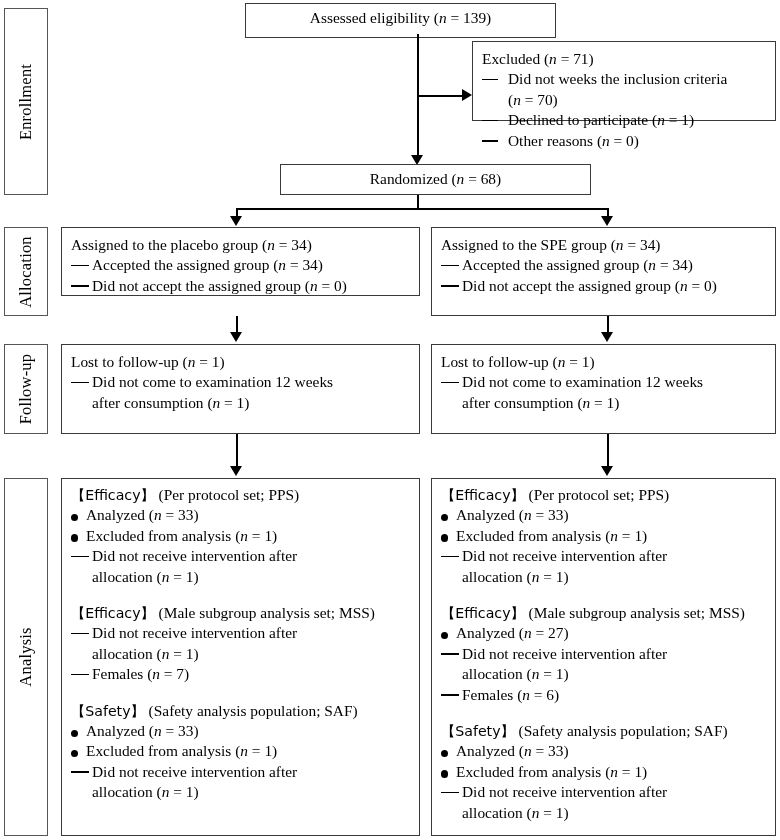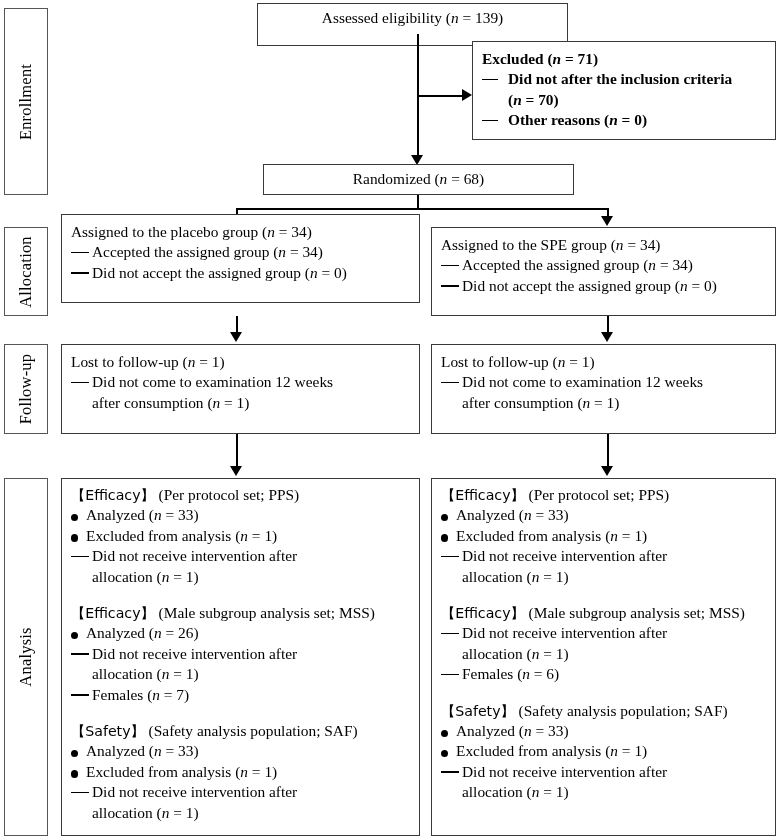--- a/index.html
+++ b/index.html
@@ -127,67 +127,68 @@
   </div>
 
   <div class="stage" style="left:4px; top:344px; width:44px; height:90px;">
     <span>Follow-up</span>
   </div>
 
   <div class="stage" style="left:4px; top:478px; width:44px; height:358px;">
     <span>Analysis</span>
   </div>
 
-  <div class="box" style="left:257px; top:3px; width:311px; height:43px;">
+  <div class="box" style="left:245px; top:3px; width:311px; height:35px;">
     <div class="inner" style="padding:4px 0 0 0;">
       <div class="line center">Assessed eligibility (<i>n</i> = 139)</div>
     </div>
   </div>
 
   <div class="vline" style="left:417px; top:34px; height:124px;"></div>
   <div class="arrow-down" style="left:411.3px; top:155px;"></div>
 
   <div class="hline" style="left:417px; top:95px; width:52px;"></div>
   <div class="arrow-right" style="left:462px; top:89.3px;"></div>
 
-  <div class="box" style="left:472px; top:41px; width:304px; height:99px;font-weight:bold;">
+  <div class="box" style="left:472px; top:41px; width:304px; height:80px;">
     <div class="inner">
       <div class="line">Excluded (<i>n</i> = 71)</div>
 
       <div class="line dash-line spaced">
         <span class="dash"></span>
-        <span>Did not after the inclusion criteria</span>
+        <span>Did not weeks the inclusion criteria</span>
       </div>
       <div class="line cont spaced">(<i>n</i> = 70)</div>
 
       <div class="line dash-line spaced">
         <span class="dash"></span>
+        <span>Declined to participate (<i>n</i> = 1)</span>
       </div>
 
       <div class="line dash-line spaced">
         <span class="dash"></span>
         <span>Other reasons (<i>n</i> = 0)</span>
       </div>
     </div>
   </div>
 
-  <div class="box" style="left:263px; top:164px; width:311px; height:31px;">
+  <div class="box" style="left:280px; top:164px; width:311px; height:31px;">
     <div class="inner" style="padding:4px 0 0 0;">
       <div class="line center">Randomized (<i>n</i> = 68)</div>
     </div>
   </div>
 
   <div class="vline" style="left:417px; top:195px; height:14px;"></div>
   <div class="hline" style="left:236px; top:208px; width:372px;"></div>
   <div class="vline" style="left:236px; top:208px; height:10px;"></div>
   <div class="vline" style="left:607px; top:208px; height:10px;"></div>
   <div class="arrow-down" style="left:230.3px; top:216px;"></div>
   <div class="arrow-down" style="left:601.3px; top:216px;"></div>
 
-  <div class="box" style="left:61px; top:214px; width:359px; height:89px;">
+  <div class="box" style="left:61px; top:227px; width:359px; height:69px;">
     <div class="inner">
       <div class="line">Assigned to the placebo group (<i>n</i> = 34)</div>
       <div class="line dash-line">
         <span class="dash"></span>
         <span>Accepted the assigned group (<i>n</i> = 34)</span>
       </div>
       <div class="line dash-line">
         <span class="dash"></span>
         <span>Did not accept the assigned group (<i>n</i> = 0)</span>
       </div>
@@ -258,24 +259,20 @@
         <span class="dash"></span>
         <span>Did not receive intervention after</span>
       </div>
       <div class="line cont">allocation (<i>n</i> = 1)</div>
 
       <div class="gap"></div>
 
       <div class="line">
         <span class="lent">【Efficacy】</span><span> (Male subgroup analysis set; MSS)</span>
       </div>
-      <div class="line bullet-line">
-        <span class="dot"></span>
-        <span>Analyzed (<i>n</i> = 26)</span>
-      </div>
       <div class="line dash-line">
         <span class="dash"></span>
         <span>Did not receive intervention after</span>
       </div>
       <div class="line cont">allocation (<i>n</i> = 1)</div>
       <div class="line dash-line">
         <span class="dash"></span>
         <span>Females (<i>n</i> = 7)</span>
       </div>
 
@@ -319,20 +316,24 @@
         <span class="dash"></span>
         <span>Did not receive intervention after</span>
       </div>
       <div class="line cont">allocation (<i>n</i> = 1)</div>
 
       <div class="gap"></div>
 
       <div class="line">
         <span class="lent">【Efficacy】</span><span> (Male subgroup analysis set; MSS)</span>
       </div>
+      <div class="line bullet-line">
+        <span class="dot"></span>
+        <span>Analyzed (<i>n</i> = 27)</span>
+      </div>
       <div class="line dash-line">
         <span class="dash"></span>
         <span>Did not receive intervention after</span>
       </div>
       <div class="line cont">allocation (<i>n</i> = 1)</div>
       <div class="line dash-line">
         <span class="dash"></span>
         <span>Females (<i>n</i> = 6)</span>
       </div>
 

